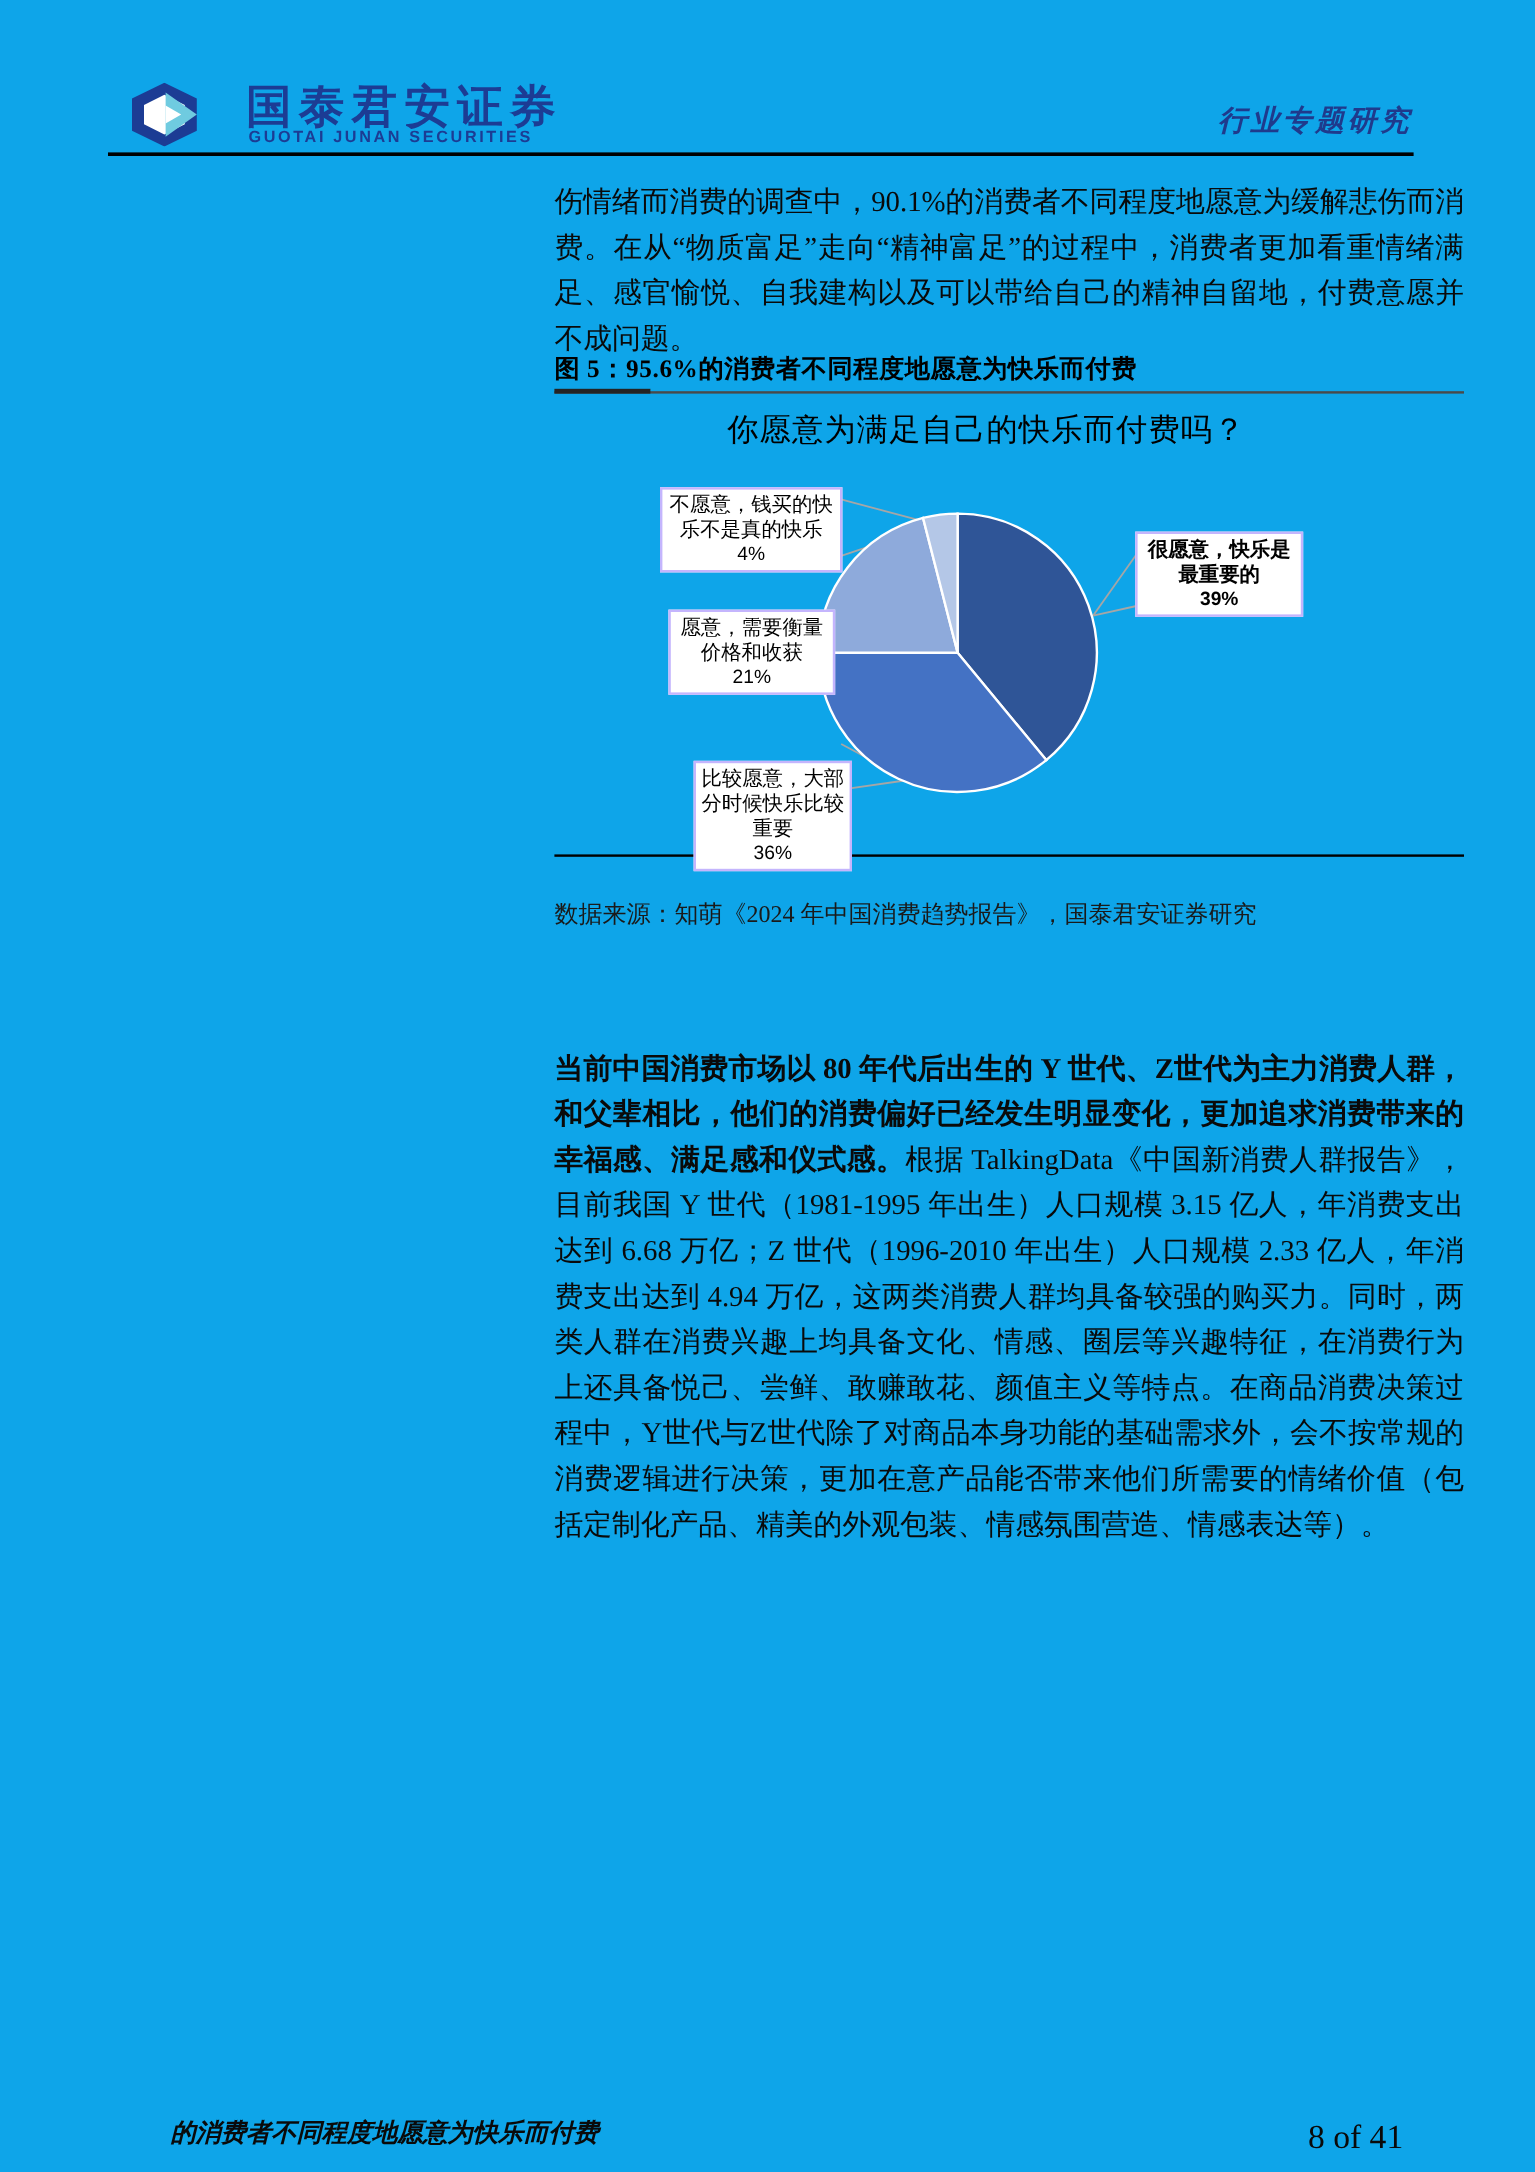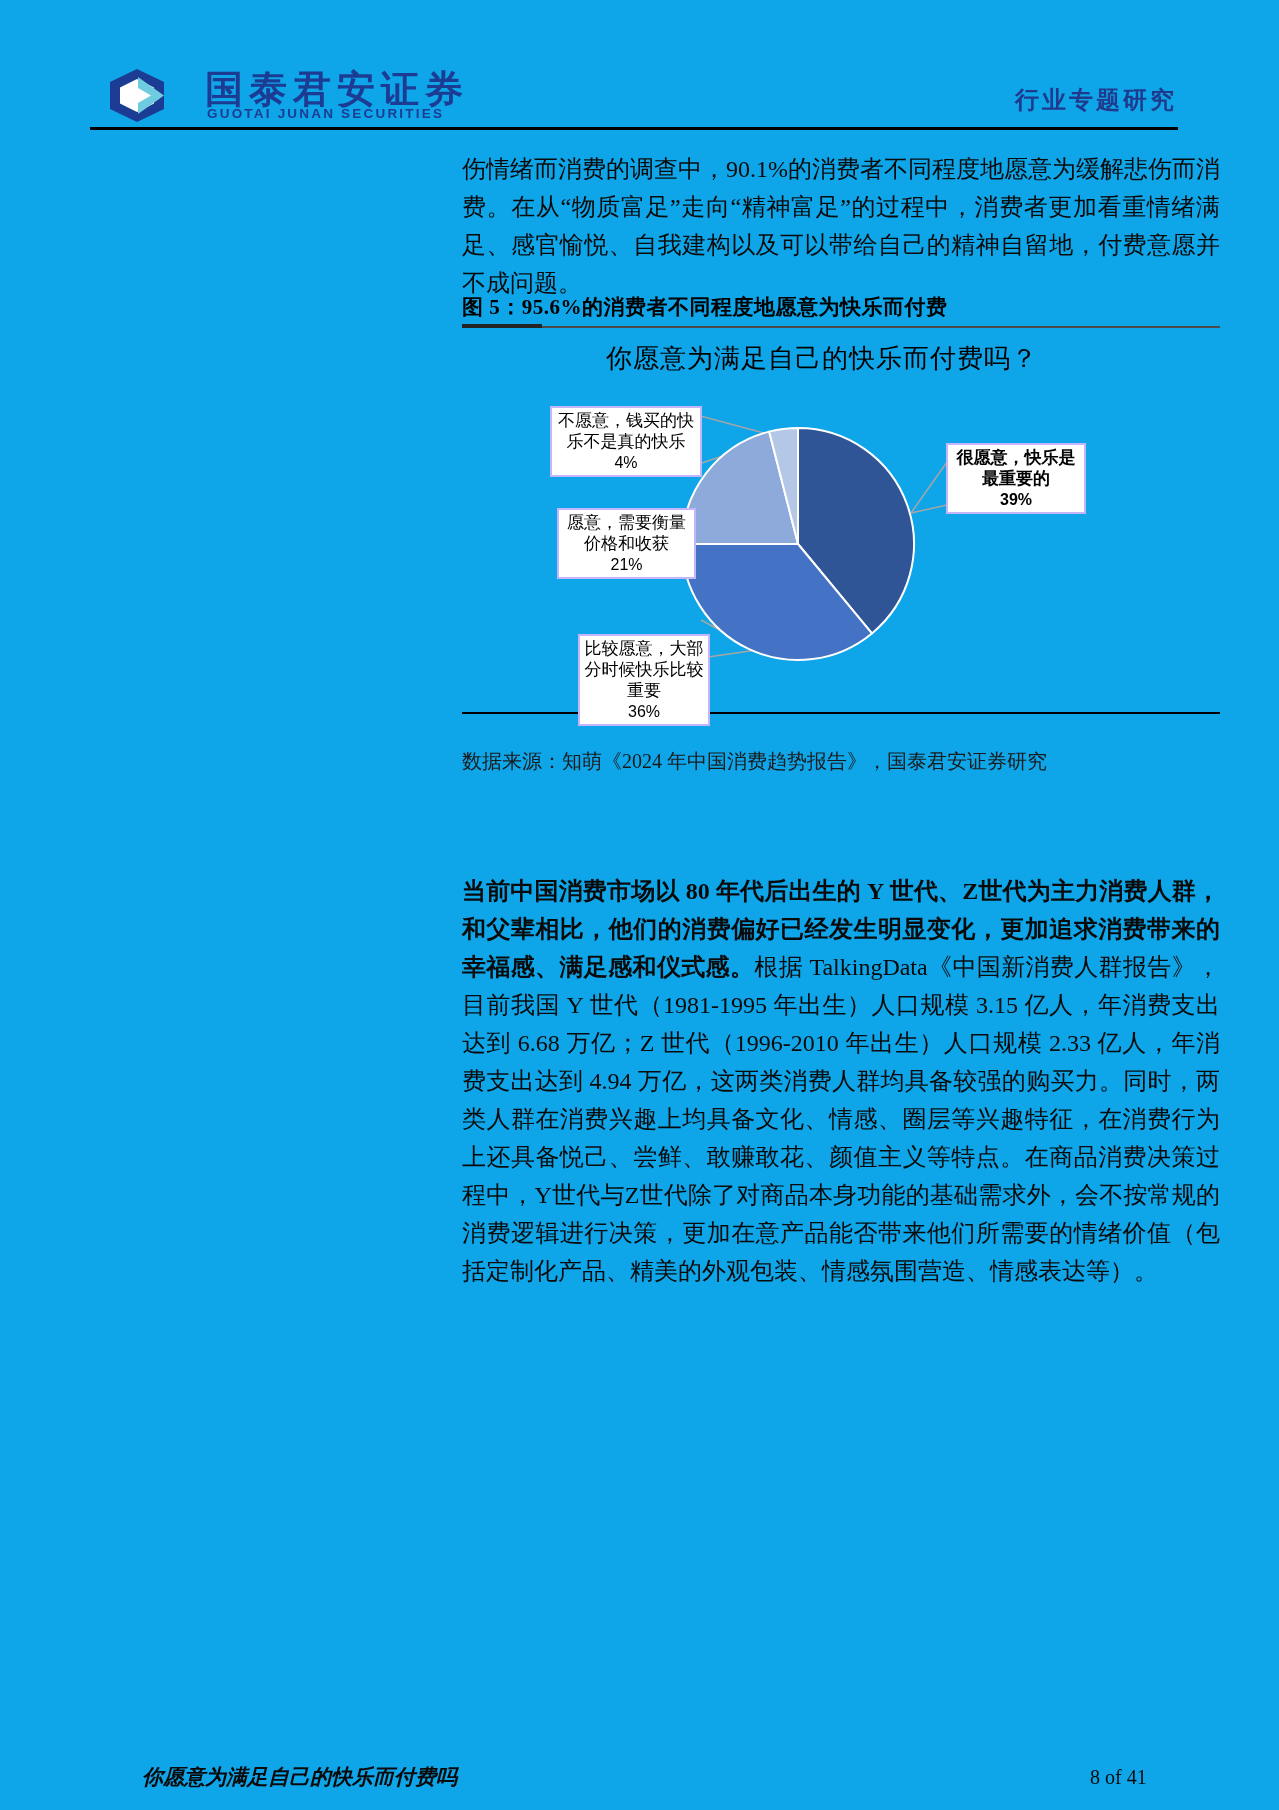--- a/index.html
+++ b/index.html
@@ -9,21 +9,21 @@
     background:#0ea5e9;
     margin:0 auto;
     overflow:hidden;
     font-family:"Liberation Serif","DejaVu Serif",serif;
     color:#111;
   }
   .abs{position:absolute;}
   
   .logo-cn{left:205px;top:64px;font-size:38px;font-weight:bold;color:#1C3C94;letter-spacing:6px;white-space:nowrap;}
   .logo-en{left:207px;top:106px;font-family:"Liberation Sans","DejaVu Sans",sans-serif;font-size:13.5px;font-weight:bold;color:#1C3C94;letter-spacing:2.2px;white-space:nowrap;text-align:center;}
-  .doc-type{right:102px;top:84px;font-size:24px;font-weight:600;color:#1F3A8C;letter-spacing:3px;white-space:nowrap;}
+  .doc-type{right:102px;top:84px;font-size:24px;font-style:italic;font-weight:600;color:#1F3A8C;letter-spacing:3px;white-space:nowrap;}
   .header-rule{left:90px;top:127px;width:1088px;height:2.5px;background:#000;}
   
   .para{left:462px;width:758px;font-size:24px;line-height:38px;text-align:justify;color:#0a0a0a;}
   .para1{top:126px;}
   .para2{top:848px;}
   .para2 b{font-weight:bold;}
   
   .fig-caption{left:462px;top:293px;font-size:21px;font-weight:bold;color:#000;letter-spacing:0.5px;white-space:nowrap;}
   .caption-rule-thin{left:462px;top:326px;width:758px;height:1.5px;background:#4a4a4a;}
   .caption-rule-thick{left:462px;top:323.5px;width:80px;height:4.5px;background:#242424;}
@@ -39,21 +39,21 @@
   .c21{left:557px;top:508px;width:133px;}
   .c36{left:578px;top:612px;width:126px;margin-top:22px;}
   .c39{left:946px;top:443px;width:134px;font-weight:bold;}
   .source-rule{left:462px;top:712px;width:758px;height:2px;background:#000;}
   .source{left:462px;top:719px;font-size:20px;color:#1a1a1a;white-space:nowrap;margin-top:29px;}
   
   .heading{left:462px;top:779px;font-size:25px;font-weight:bold;color:#000;white-space:nowrap;}
   .heading .num{margin-right:28px;}
   
   .footer-disclaimer{left:142px;top:1763px;font-size:21px;font-weight:bold;font-style:italic;color:#0a0a0a;white-space:nowrap;}
-  .footer-page{left:1090px;top:1766px;font-size:20px;color:#0a0a0a;white-space:nowrap;}
+  .footer-page{left:1090px;top:1766px;font-size:28px;color:#0a0a0a;white-space:nowrap;}
 </style>
 </head>
 <body>
 
 <div class="page">
 
   <svg class="abs" style="left:106px;top:69px;" width="62" height="53" viewBox="0 0 62 53">
     <polygon points="31,0 58,13 58,40 31,53 4,40 4,13" fill="#1C3C94"></polygon>
     <polygon points="31,10 48,18.5 48,34.5 31,43 14,34.5 14,18.5" fill="#ffffff"></polygon>
     <polygon points="32,8 58,26.5 32,45" fill="#6FCBE0"></polygon>
@@ -108,16 +108,16 @@
     <span>很愿意，快乐是最重要的</span>
     <span class="pct">39%</span>
   </div>
 
   <div class="abs source-rule"></div>
   <div class="abs source">数据来源：知萌《2024 年中国消费趋势报告》，国泰君安证券研究</div>
 
 
   <p class="abs para para2"><b>当前中国消费市场以 80 年代后出生的 Y 世代、Z世代为主力消费人群，和父辈相比，他们的消费偏好已经发生明显变化，更加追求消费带来的幸福感、满足感和仪式感。</b><span>根据 TalkingData《中国新消费人群报告》，目前我国 Y 世代（1981-1995 年出生）人口规模 3.15 亿人，年消费支出达到 6.68 万亿；Z 世代（1996-2010 年出生）人口规模 2.33 亿人，年消费支出达到 4.94 万亿，这两类消费人群均具备较强的购买力。同时，两类人群在消费兴趣上均具备文化、情感、圈层等兴趣特征，在消费行为上还具备悦己、尝鲜、敢赚敢花、颜值主义等特点。在商品消费决策过程中，Y世代与Z世代除了对商品本身功能的基础需求外，会不按常规的消费逻辑进行决策，更加在意产品能否带来他们所需要的情绪价值（包括定制化产品、精美的外观包装、情感氛围营造、情感表达等）。</span></p>
 
-  <div class="abs footer-disclaimer">你愿意为满足自己的快乐而付费吗</div>
+  <div class="abs footer-disclaimer">的消费者不同程度地愿意为快乐而付费</div>
   <div class="abs footer-page">8 of 41</div>
 
 </div>
 
 </body></html>

